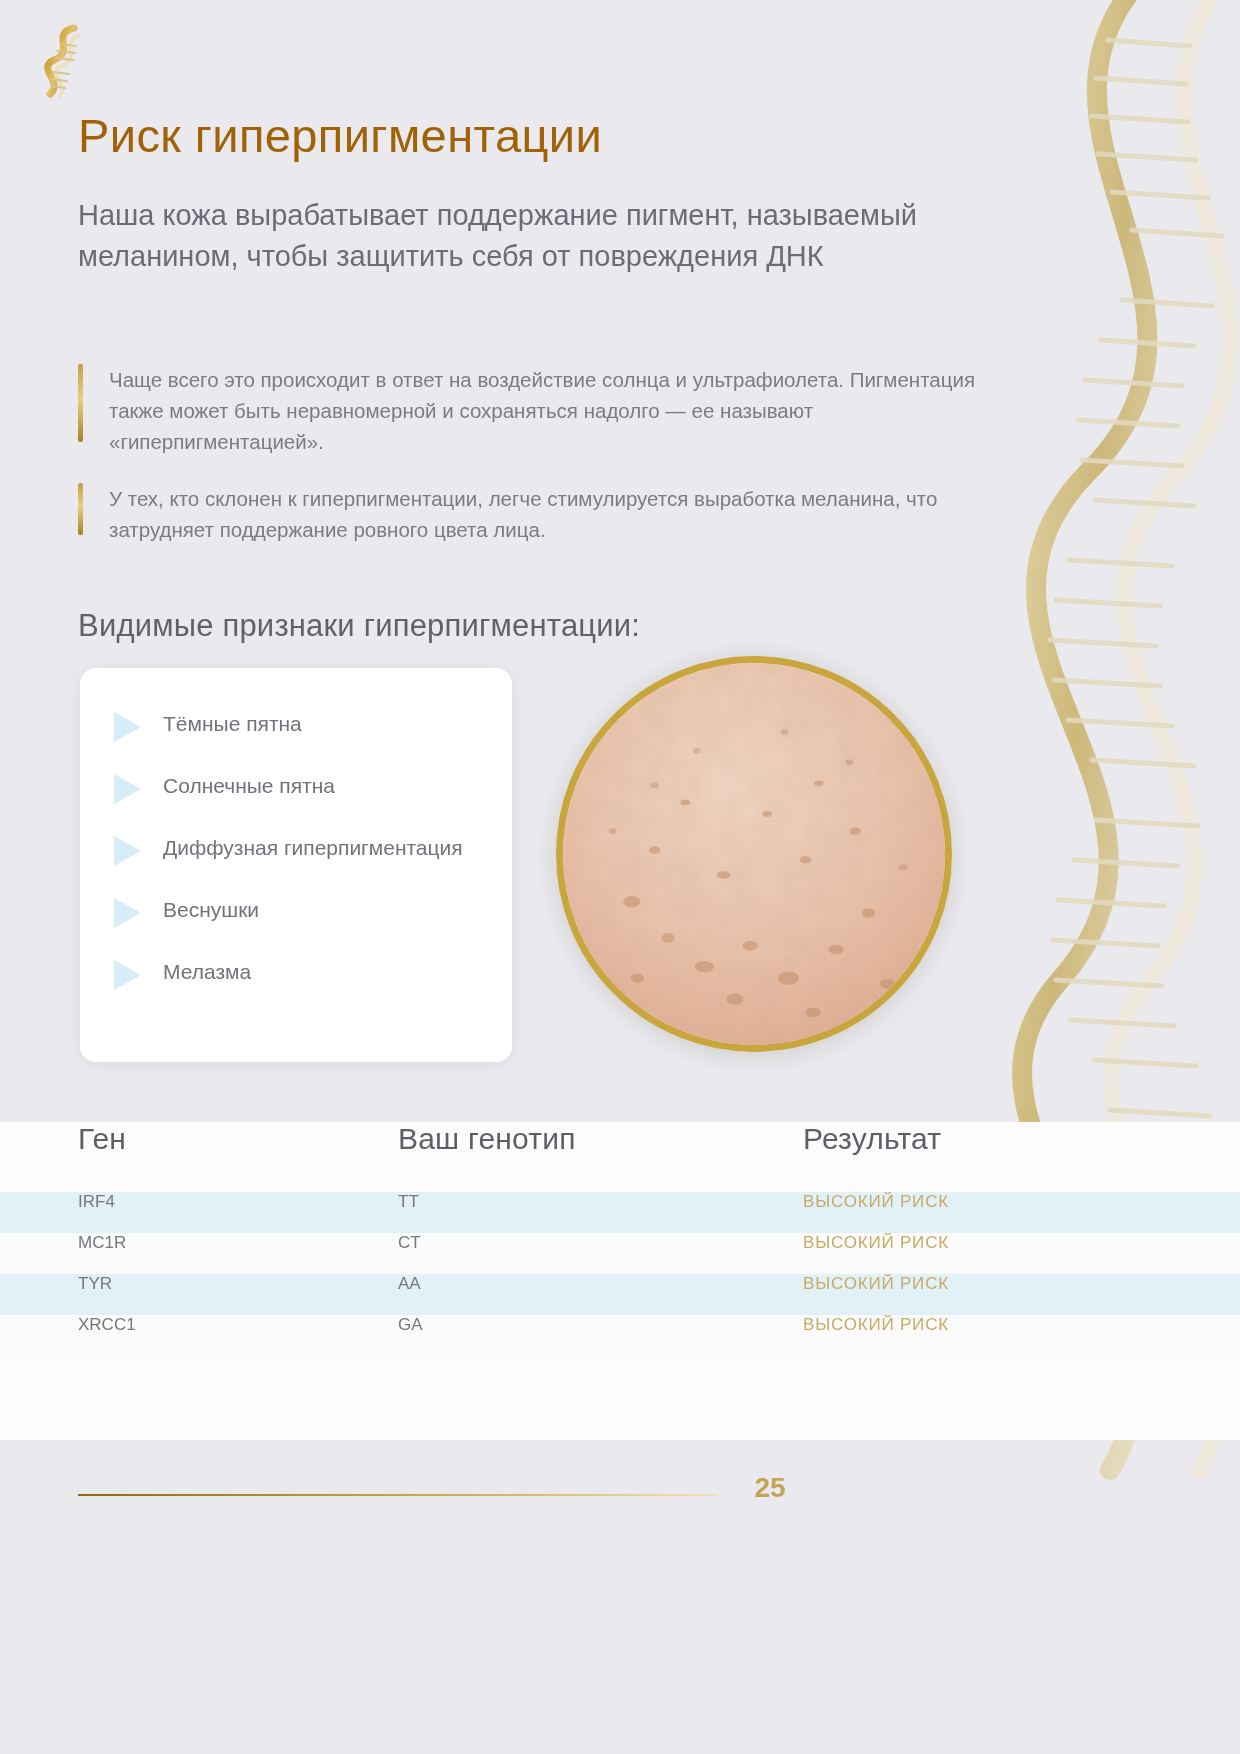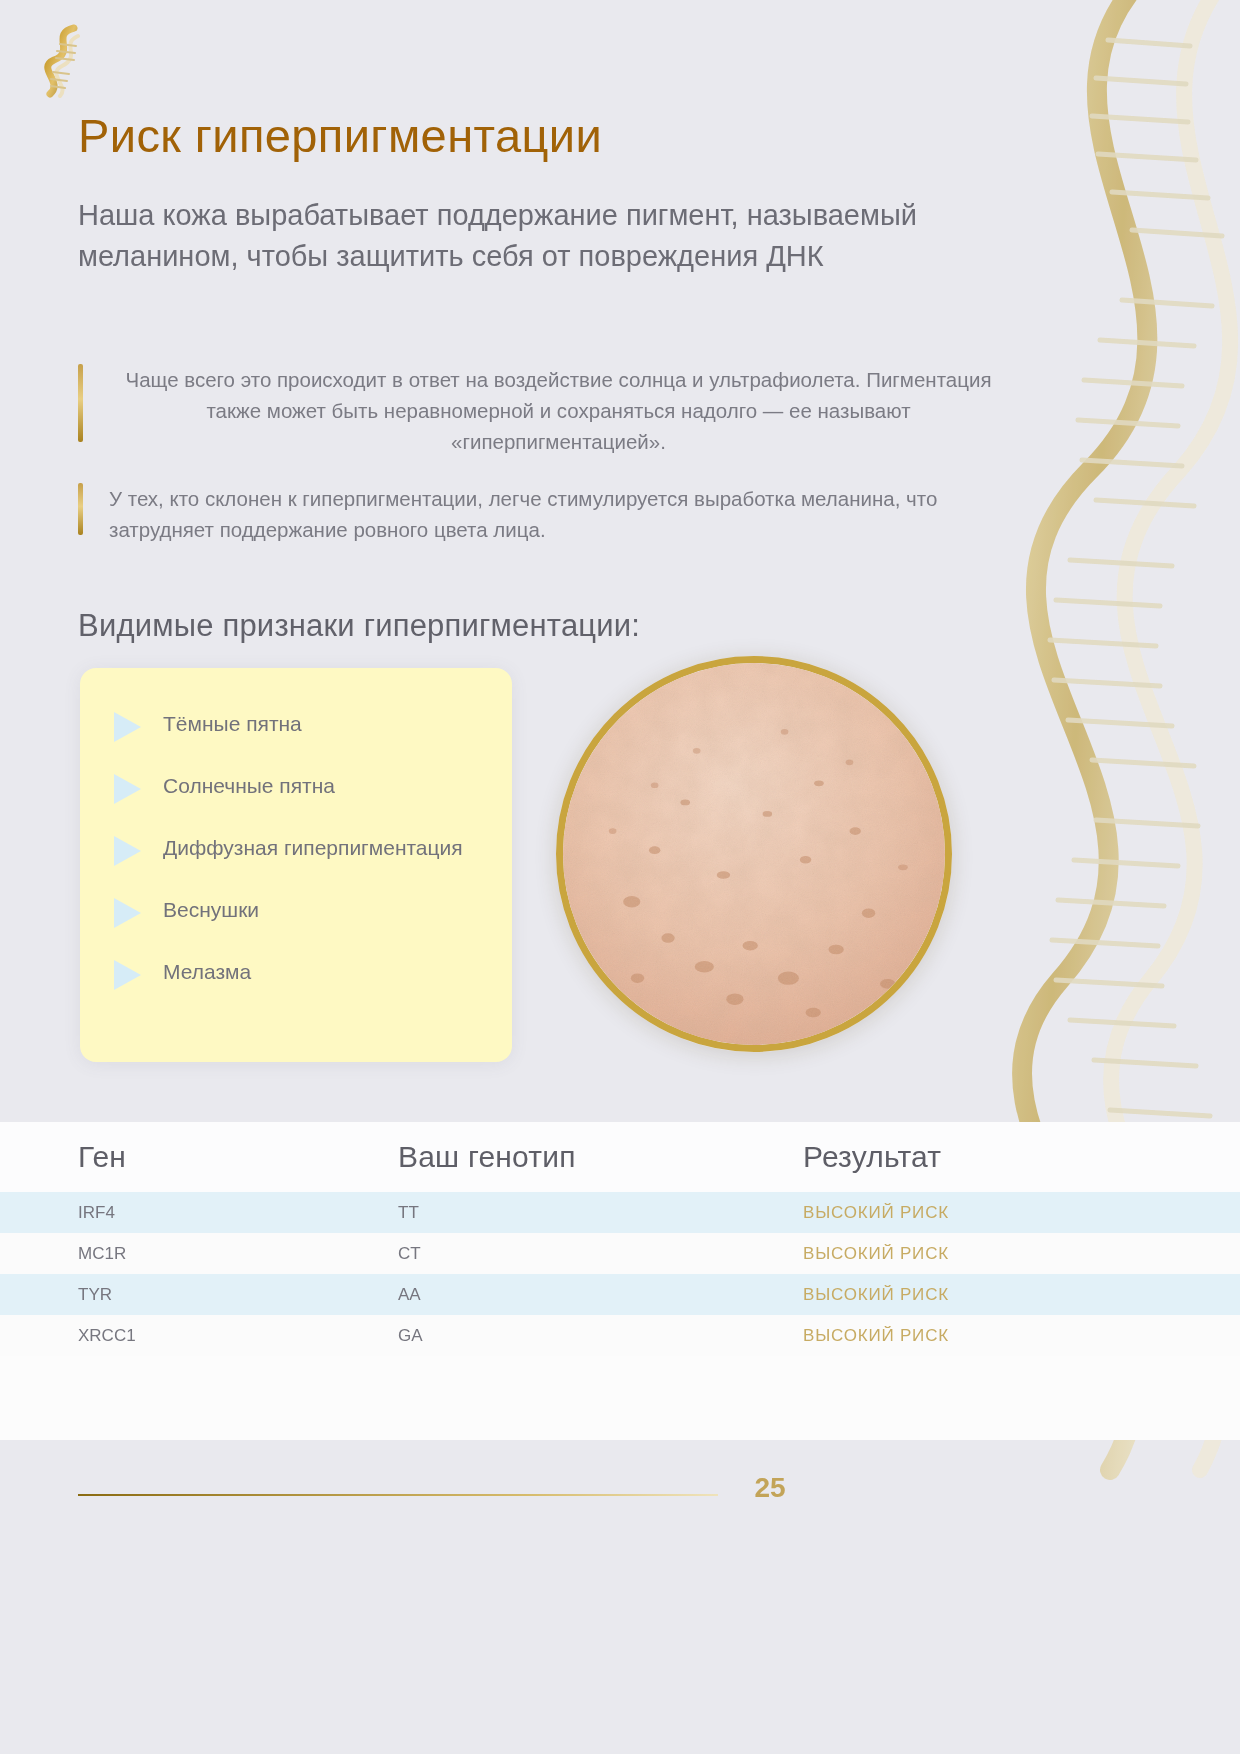--- a/index.html
+++ b/index.html
@@ -40,34 +40,34 @@
   .quote {
     position:absolute; left:78px; display:flex; gap:26px;
   }
   .quote .bar {
     width:5px; flex:0 0 5px; border-radius:2px;
     background:linear-gradient(180deg,#c6a04a 0%,#e9cf84 45%,#a9821f 100%);
   }
   .quote .qtext {
     font-size:20.5px; font-weight:300; line-height:1.52; color:#7b7b84;
   }
-  #quote-1 { top:364px; width:930px;text-align:center; }
+  #quote-1 { top:364px; width:930px; }
   #quote-1 .bar { height:78px; }
   #quote-2 { top:483px; width:900px; }
   #quote-2 .bar { height:52px; }
 
   .signs-heading {
     position:absolute; left:78px; top:588px;
     font-size:31px; font-weight:300; color:#61616a; letter-spacing:.2px;margin-top:20px;
   }
 
   
   .signs-card {
     position:absolute; left:80px; top:668px; width:432px; height:394px;
-    background:#fef9c3; border-radius:16px;
+    background:#ffffff; border-radius:16px;
     box-shadow:0 2px 18px rgba(90,90,110,.09);
     padding:40px 0 0 0;
   }
   .sign-item {
     display:flex; align-items:flex-start; gap:22px;
     padding:0 0 0 34px; margin-bottom:28px;
   }
   .sign-item:last-child { margin-bottom:7px; }
   .tri {
     flex:0 0 auto; width:0; height:0; margin-top:4px;
@@ -85,21 +85,21 @@
     border-radius:50%; border:7px solid #c9a53e; overflow:hidden;
     box-shadow:0 3px 22px rgba(80,60,20,.16);
   }
   .skin-inner { position:absolute; inset:0; border-radius:50%; overflow:hidden; }
   .skin-inner svg { width:100%; height:100%; display:block; }
 
   
   .table-wrap {
     position:absolute; left:0; top:1122px; width:1240px;
   }
-  .trow { display:flex; align-items:center; height:41px; padding:0 0 0 78px; }
+  .trow { display:flex; align-items:flex-start; height:41px; padding:0 0 0 78px; }
   .trow .c-gene   { width:320px; }
   .trow .c-geno   { width:405px; }
   .trow .c-result { width:300px; }
 
   .thead { height:70px; background:#fcfcfd; }
   .thead .cell {
     font-size:30px; font-weight:300; color:#5e5e67; letter-spacing:.2px;
   }
   .trow.odd  { background:#e2f1f8; }
   .trow.even { background:#fbfbfb; }

